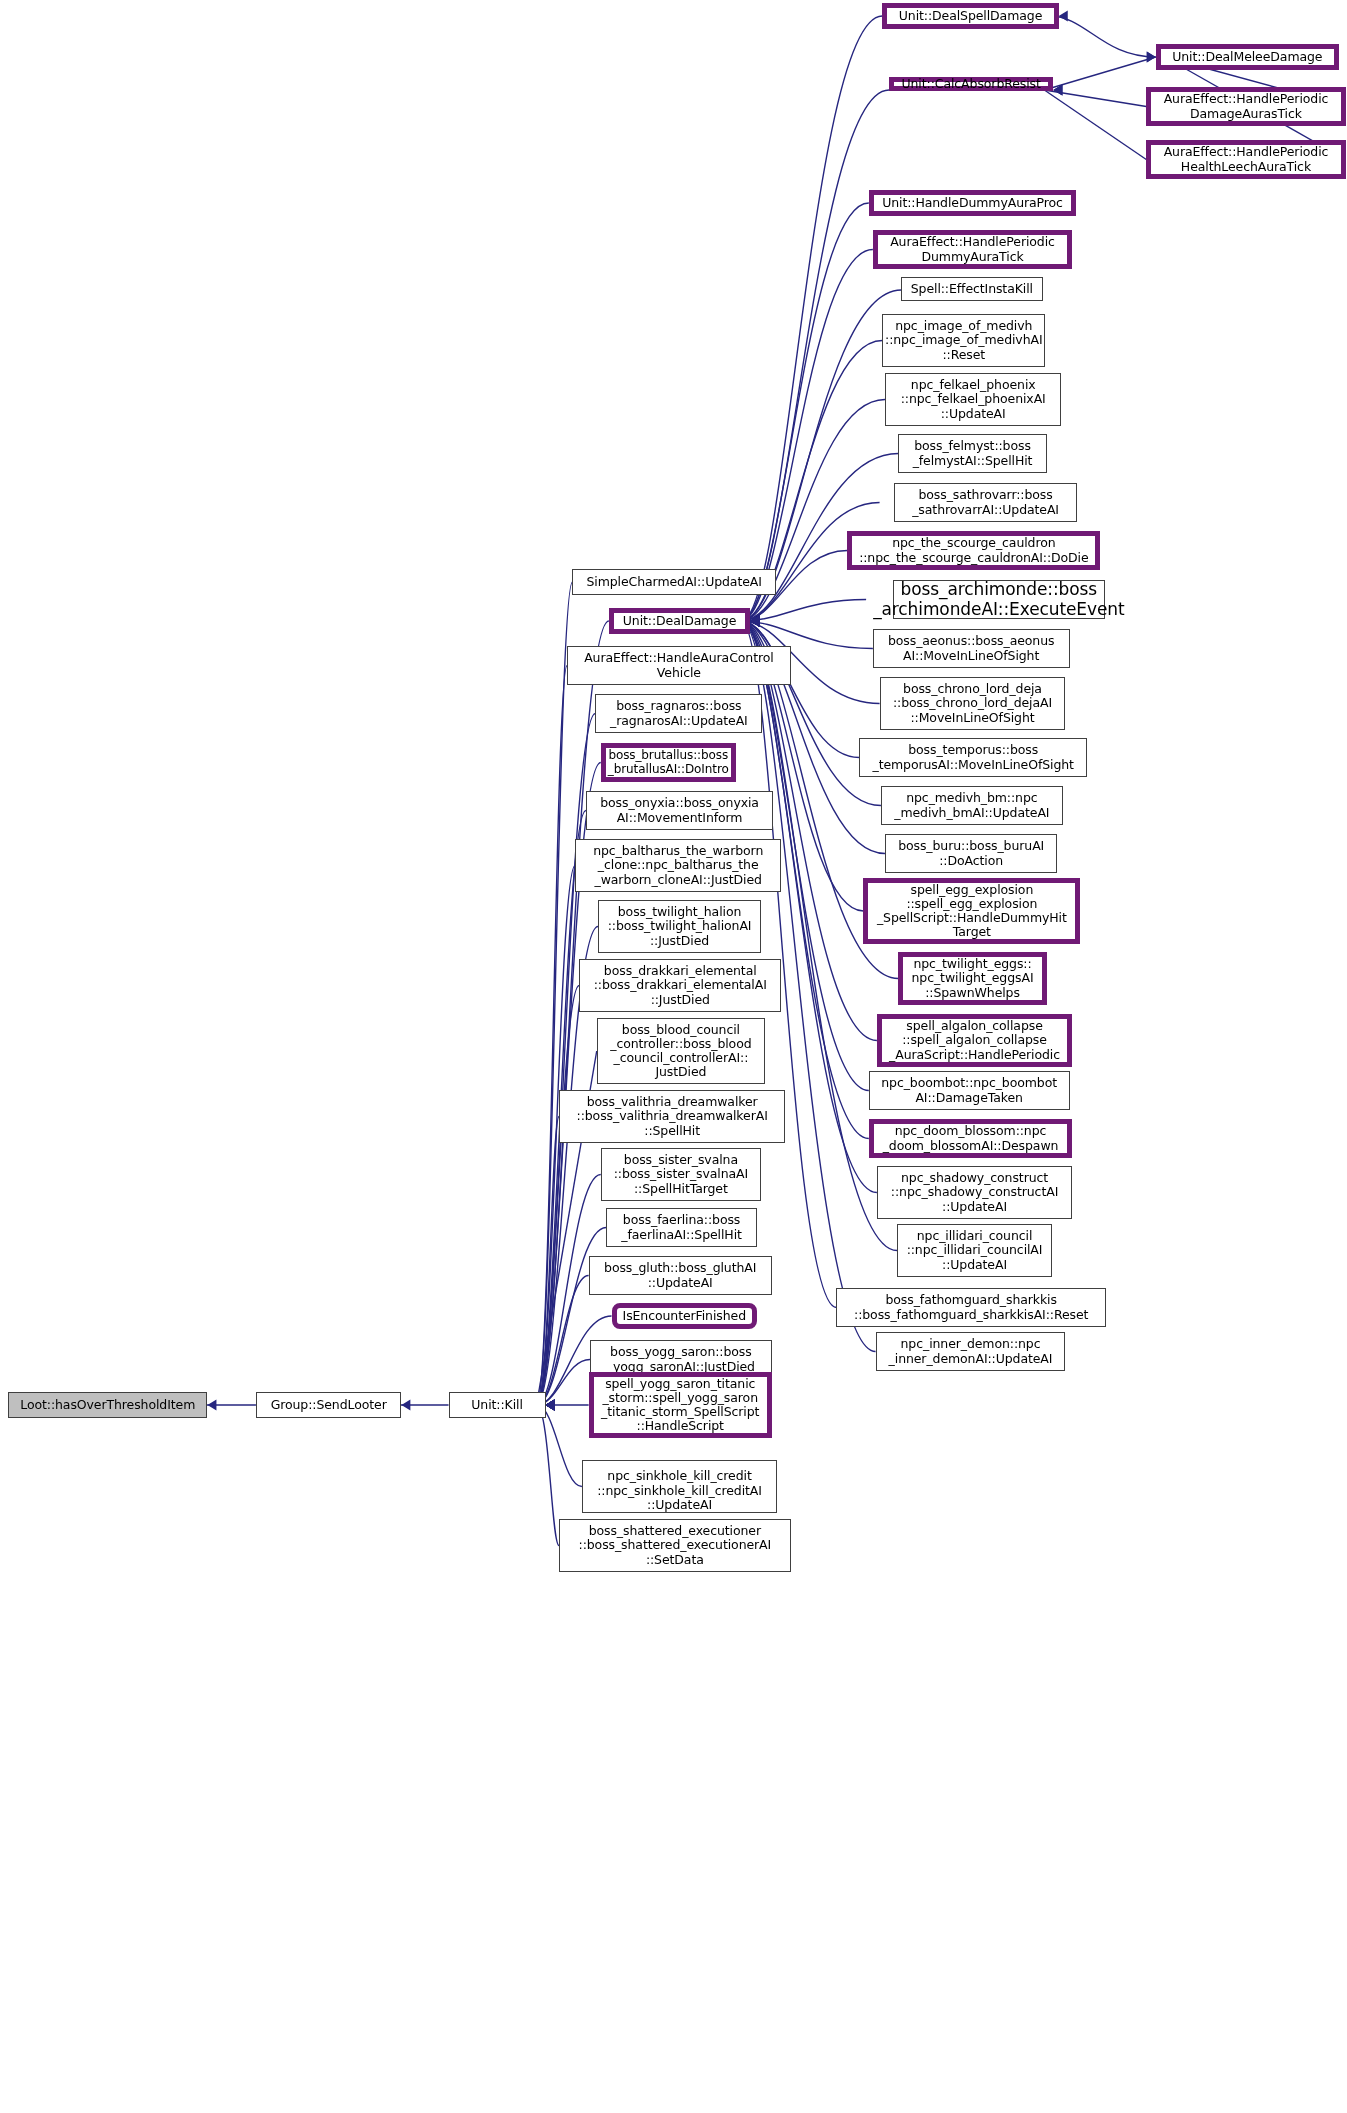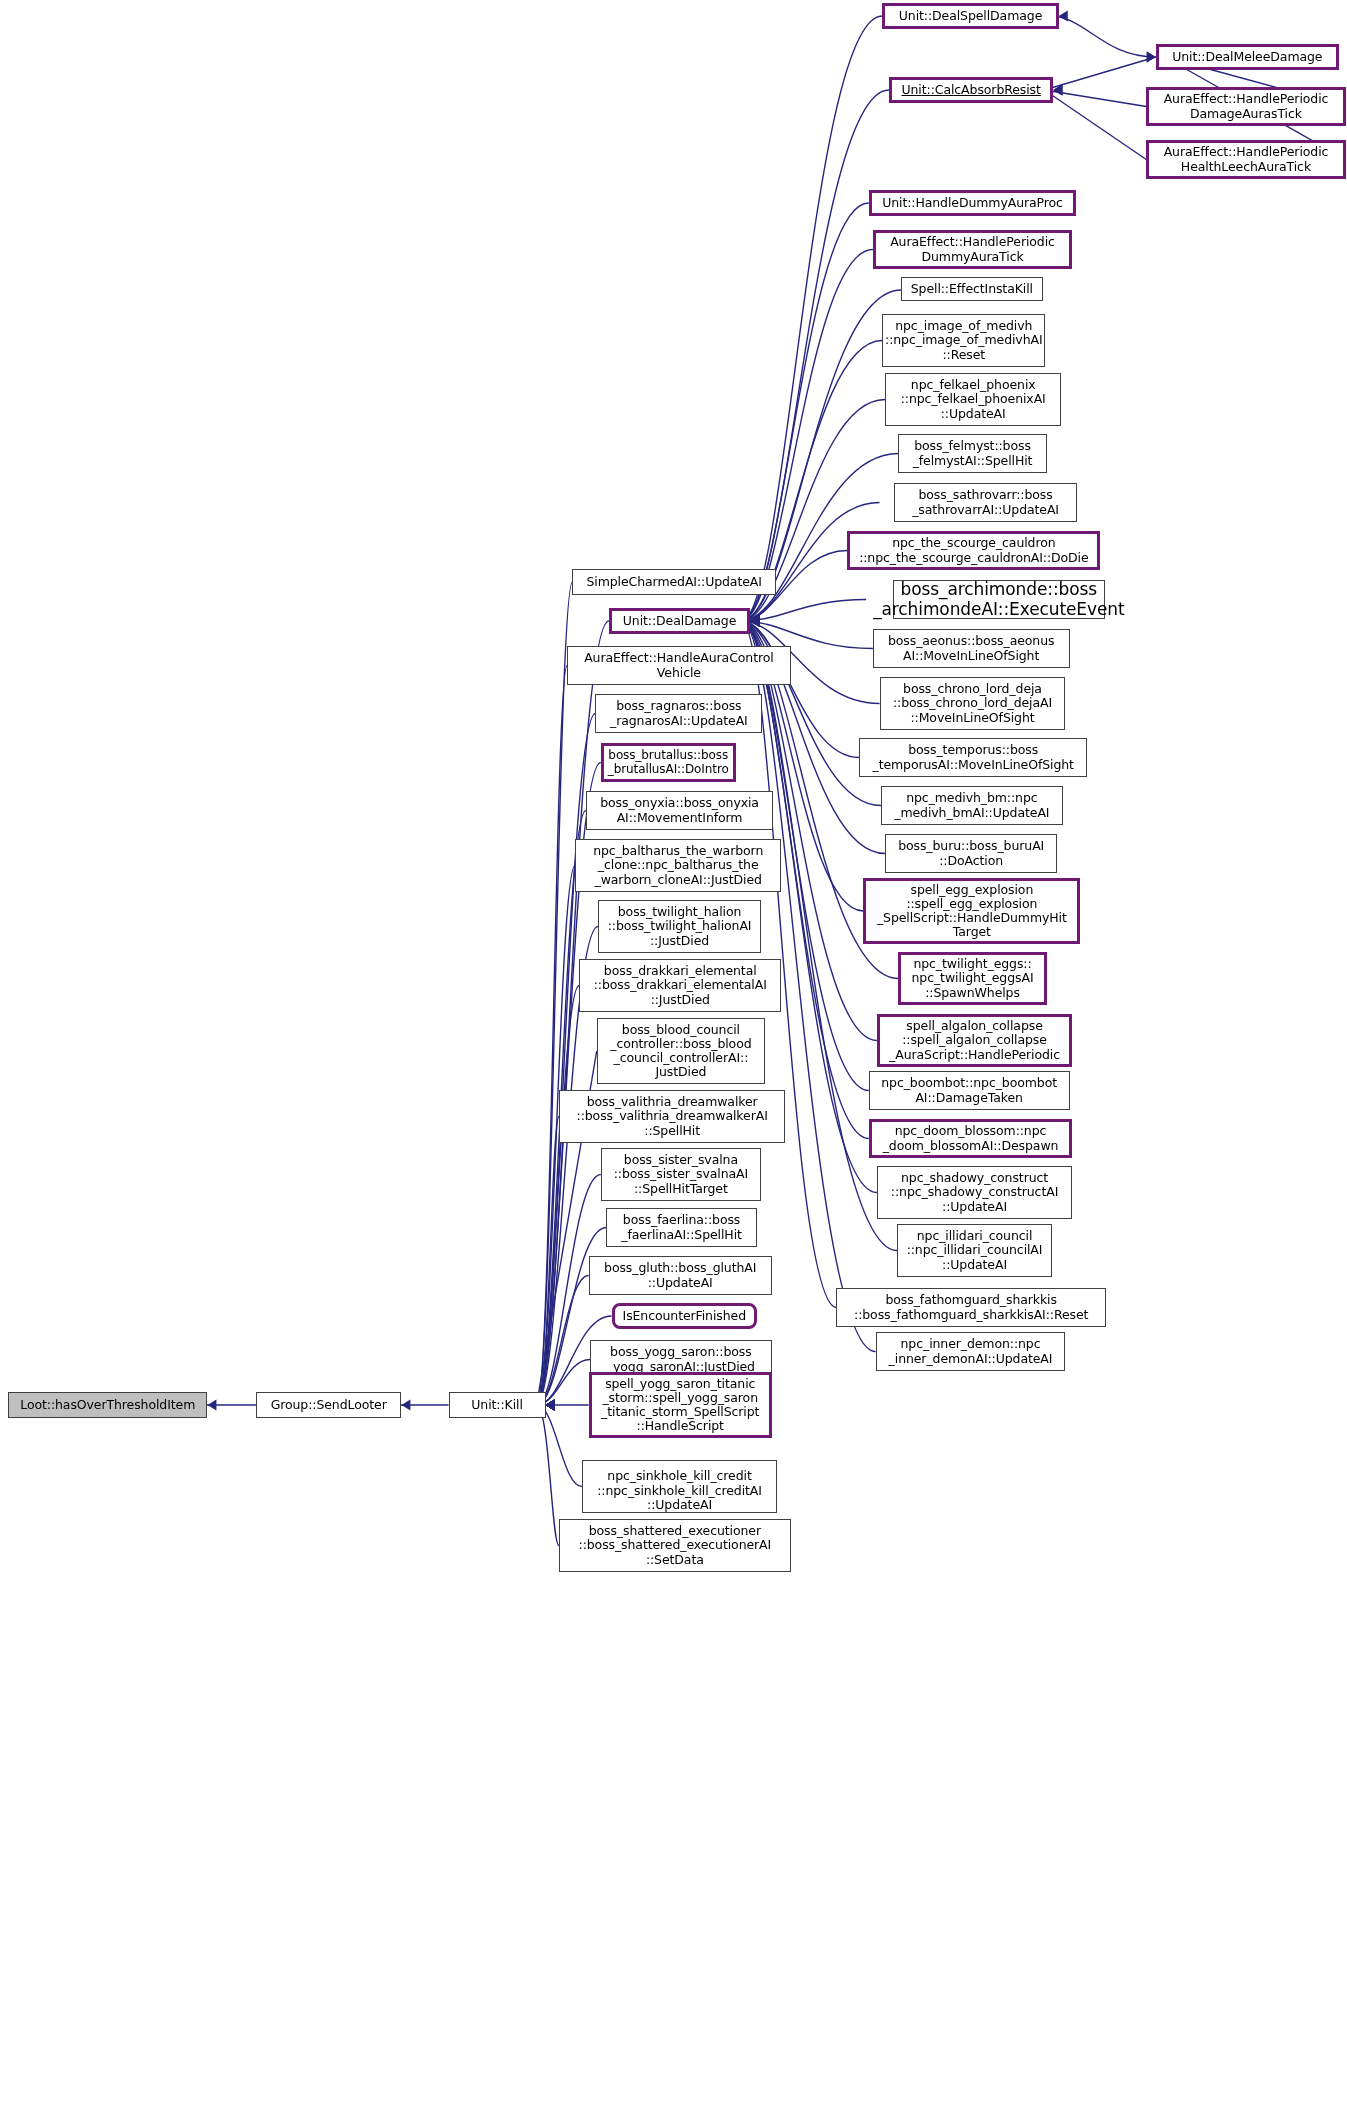--- a/index.html
+++ b/index.html
@@ -15,21 +15,21 @@
     position:absolute;box-sizing:border-box;
     display:flex;align-items:center;justify-content:center;
     text-align:center;
     background:#ffffff;
     border:1px solid #404040;
     color:#000000;
     line-height:1.14;
     white-space:pre-line;
     letter-spacing:-0.1px;
   }
-  .node.red{border:3px solid #701a75;}
+  .node.red{border:5px solid #701a75;}
   .node.gray{background:#bfbfbf;border:1px solid #404040;}
   .node .lbl{display:block;padding:0 3px;}
 </style>
 </head>
 <body>
 
 <div id="graph">
   <svg class="edges" id="edge-layer" viewBox="0 0 1347 2113" preserveAspectRatio="none" aria-hidden="true">
       <path d="M255.93,1405 L198.438,1405" fill="none" stroke="#26267f" stroke-width="1.4"></path>
       <polygon points="207.438,1405 216.438,1399.5 216.438,1410.5" fill="#26267f"></polygon>
@@ -181,21 +181,21 @@
 _titanic_storm_SpellScript
 ::HandleScript</span></div>
       <div class="node" style="left: 581.904px; top: 1460px; width: 195.315px; height: 53px; font-size: 12.5px; align-items: flex-end;"><span class="lbl">npc_sinkhole_kill_credit
 ::npc_sinkhole_kill_creditAI
 ::UpdateAI</span></div>
       <div class="node" style="left: 559.005px; top: 1519px; width: 231.684px; height: 53px; font-size: 12.5px;"><span class="lbl">boss_shattered_executioner
 ::boss_shattered_executionerAI
 ::SetData</span></div>
       <div class="node red" style="left: 882.285px; top: 3px; width: 176.457px; height: 26px; font-size: 12.5px;"><span class="lbl">Unit::DealSpellDamage</span></div>
       <div class="node red" style="left: 1155.73px; top: 44px; width: 183.192px; height: 26px; font-size: 12.5px;"><span class="lbl">Unit::DealMeleeDamage</span></div>
-      <div class="node red" style="left: 889.02px; top: 77px; width: 164.334px; height: 26px; font-size: 12.5px; text-decoration: underline;"><span class="lbl">Unit::CalcAbsorbResist</span></div>
+      <div class="node red" style="left: 889.02px; top: 77px; width: 164.334px; height: 14px; font-size: 12.5px;"><span class="lbl">Unit::CalcAbsorbResist</span></div>
       <div class="node red" style="left: 1146.3px; top: 87px; width: 199.356px; height: 39px; font-size: 12.5px;"><span class="lbl">AuraEffect::HandlePeriodic
 DamageAurasTick</span></div>
       <div class="node red" style="left: 1146.3px; top: 140px; width: 199.356px; height: 39px; font-size: 12.5px;"><span class="lbl">AuraEffect::HandlePeriodic
 HealthLeechAuraTick</span></div>
       <div class="node red" style="left: 868.815px; top: 190px; width: 207.438px; height: 26px; font-size: 12.5px;"><span class="lbl">Unit::HandleDummyAuraProc</span></div>
       <div class="node red" style="left: 872.856px; top: 230px; width: 199.356px; height: 39px; font-size: 12.5px;"><span class="lbl">AuraEffect::HandlePeriodic
 DummyAuraTick</span></div>
       <div class="node" style="left: 901.143px; top: 277px; width: 141.435px; height: 24px; font-size: 12.5px;"><span class="lbl">Spell::EffectInstaKill</span></div>
       <div class="node" style="left: 882.285px; top: 314px; width: 163px; height: 53px; font-size: 12.5px;"><span class="lbl">npc_image_of_medivh
 ::npc_image_of_medivhAI

